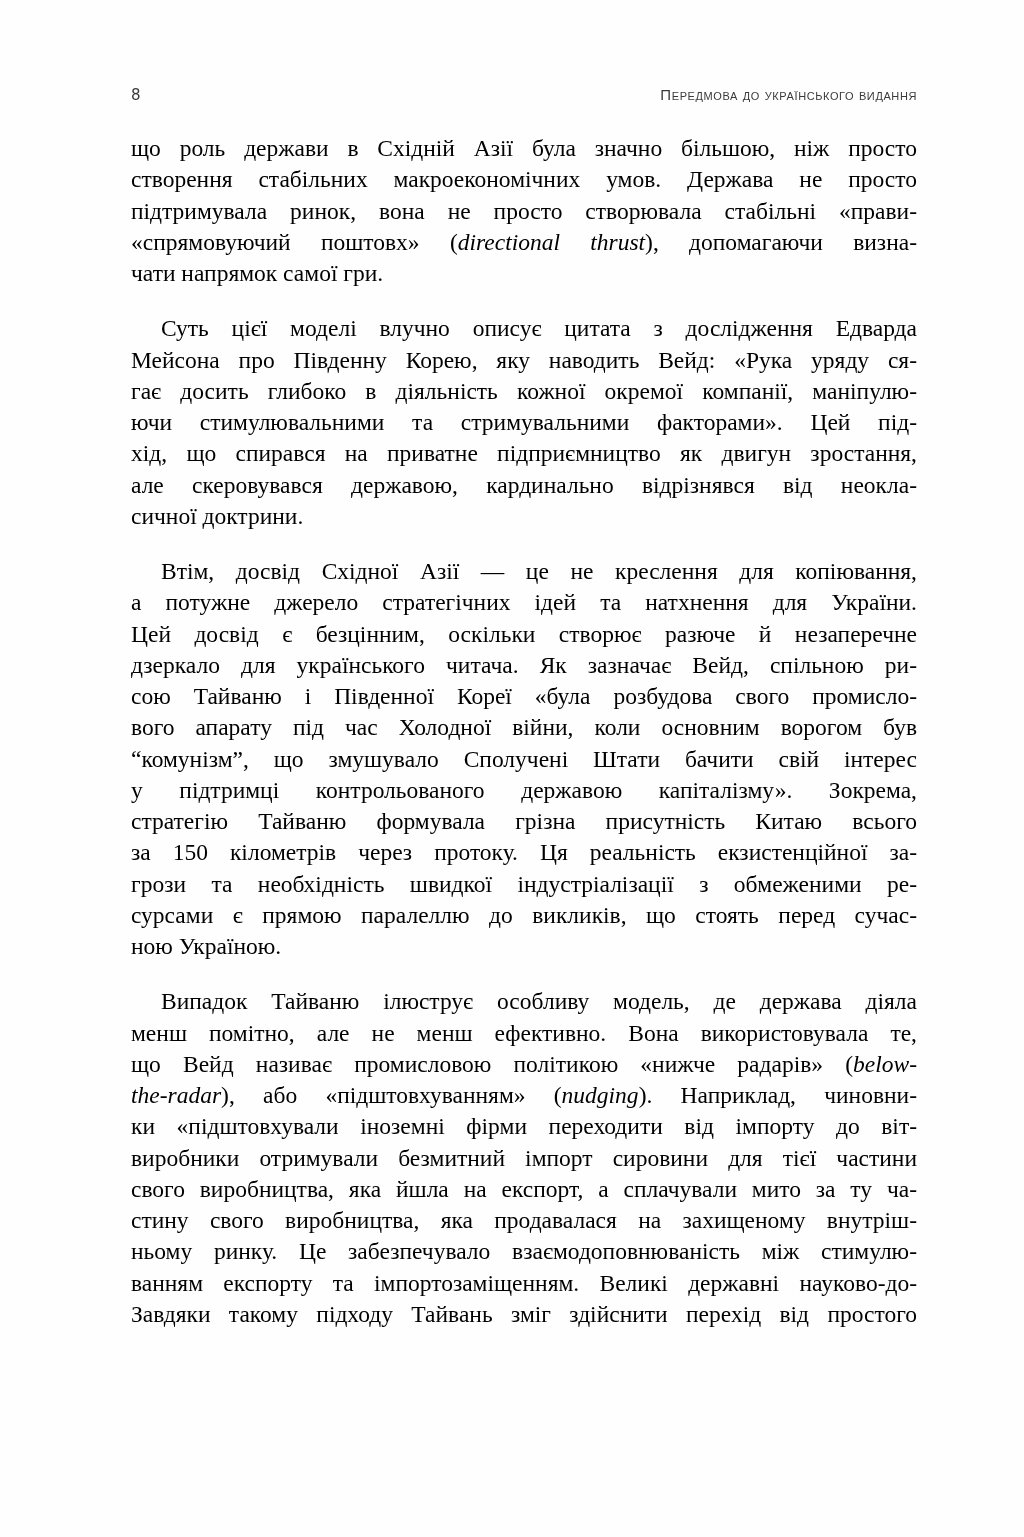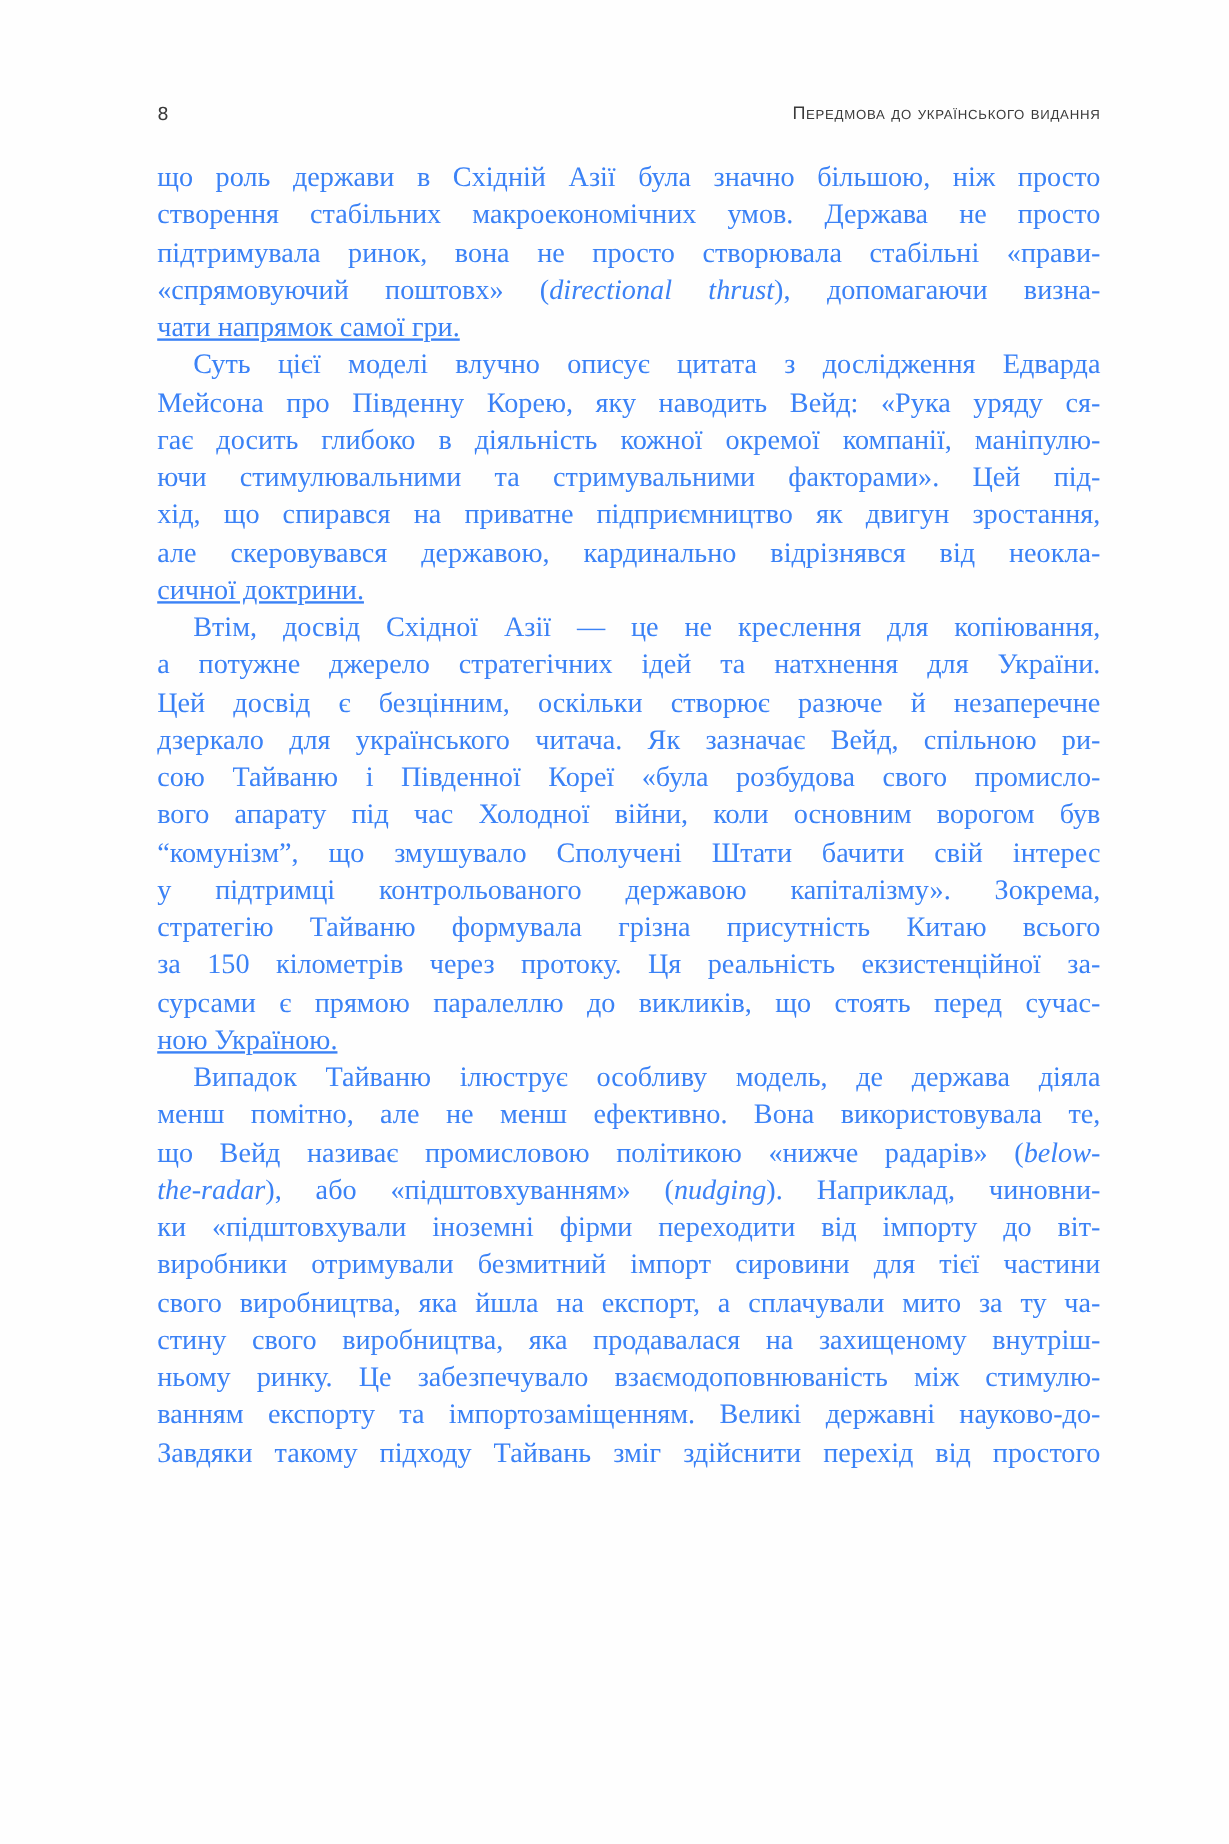--- a/index.html
+++ b/index.html
@@ -1,24 +1,24 @@
 <!DOCTYPE html>
 <html><head>
   <meta charset="utf-8">
   <style>
     html, body { margin: 0; padding: 0; background: #ffffff; }
     body { width: 1024px; height: 1537px; position: relative; overflow: hidden; }
     .page { position: absolute; left: 0; top: 0; width: 1024px; height: 1537px; background: #fefefe; }
     .running-head { position: absolute; top: 86px; left: 131px; width: 786px; height: 24px; color: #3a3a3a; }
     .page-number { position: absolute; left: 0; top: 0; font-family: "DejaVu Sans", sans-serif; font-size: 15px; }
     .chapter-title { position: absolute; right: 0; top: 0; font-family: Liberation Sans, sans-serif; font-size: 15px; letter-spacing: 0.6px; font-variant: small-caps; }
-    .body-text { position: absolute; left: 131px; top: 133px; width: 786px; font-family: "Liberation Serif", serif; font-size: 23.5px; line-height: 31.25px; color: #3b82f6; }
+    .body-text { position: absolute; left: 131px; top: 133px; width: 786px; font-family: "Liberation Serif", serif; font-size: 23.5px; line-height: 31.25px; color: #000000; }
     .line { display: block; white-space: nowrap; text-align: justify; text-align-last: justify; height: 31.25px; }
-    .line.last { text-align-last: left; text-decoration: underline; }
-    .line.indent { padding-left: 30px; }
+    .line.last { text-align-last: left; }
+    .line.indent { padding-left: 30px; margin-top: 24px; }
     .line i, .it { font-style: italic; }
   </style>
 </head>
 <body>
 
 <div class="page">
   <div class="running-head">
     <span class="page-number">8</span>
     <span class="chapter-title">Передмова до українського видання</span>
   </div>
@@ -42,20 +42,21 @@
     <span class="line indent"><span>Втім, досвід Східної Азії — це не креслення для копіювання,</span></span>
     <span class="line"><span>а потужне джерело стратегічних ідей та натхнення для України.</span></span>
     <span class="line"><span>Цей досвід є безцінним, оскільки створює разюче й незаперечне</span></span>
     <span class="line"><span>дзеркало для українського читача. Як зазначає Вейд, спільною ри-</span></span>
     <span class="line"><span>сою Тайваню і Південної Кореї «була розбудова свого промисло-</span></span>
     <span class="line"><span>вого апарату під час Холодної війни, коли основним ворогом був</span></span>
     <span class="line"><span>“комунізм”, що змушувало Сполучені Штати бачити свій інтерес</span></span>
     <span class="line"><span>у підтримці контрольованого державою капіталізму». Зокрема,</span></span>
     <span class="line"><span>стратегію Тайваню формувала грізна присутність Китаю всього</span></span>
     <span class="line"><span>за 150 кілометрів через протоку. Ця реальність екзистенційної за-</span></span>
+    <span class="line"><span>грози та необхідність швидкої індустріалізації з обмеженими ре-</span></span>
     <span class="line"><span>сурсами є прямою паралеллю до викликів, що стоять перед сучас-</span></span>
     <span class="line last"><span>ною Україною.</span></span>
 
     <span class="line indent"><span>Випадок Тайваню ілюструє особливу модель, де держава діяла</span></span>
     <span class="line"><span>менш помітно, але не менш ефективно. Вона використовувала те,</span></span>
     <span class="line"><span>що Вейд називає промисловою політикою «нижче радарів» (</span><i>below-</i></span>
     <span class="line"><i>the-radar</i><span>), або «підштовхуванням» (</span><i>nudging</i><span>). Наприклад, чиновни-</span></span>
     <span class="line"><span>ки «підштовхували іноземні фірми переходити від імпорту до віт-</span></span>
     <span class="line"><span>виробники отримували безмитний імпорт сировини для тієї частини</span></span>
     <span class="line"><span>свого виробництва, яка йшла на експорт, а сплачували мито за ту ча-</span></span>

